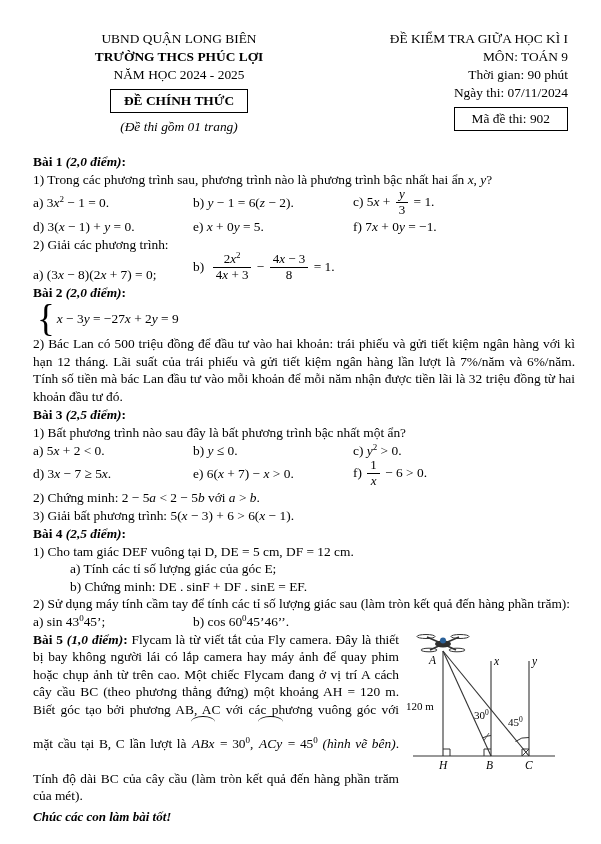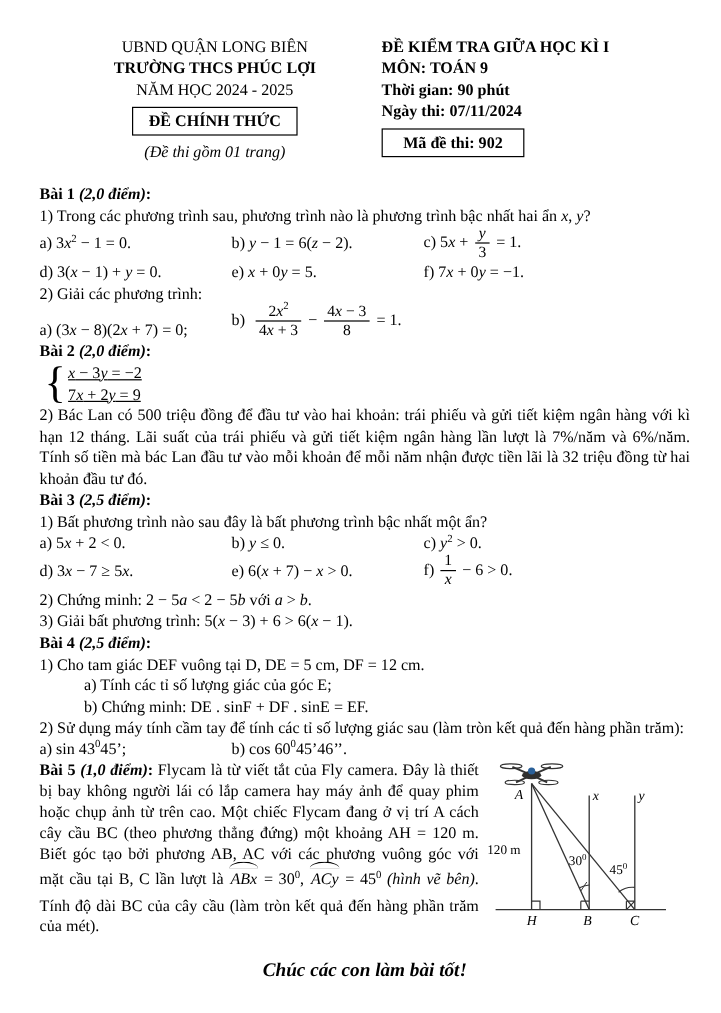--- a/index.html
+++ b/index.html
@@ -6,21 +6,21 @@
   html,body { background:#ffffff; }
   body {
     width:601px; height:844px; overflow:hidden;
     font-family:"Liberation Serif", serif;
     font-size:13.4px; line-height:1.31; color:#000;
   }
   .page { position:relative; width:601px; height:704px; padding:152px 26px 0 33px; }
 
   
   .h-left  { position:absolute; top:30px; left:33px;  width:292px; text-align:center; line-height:18px; }
-  .h-right { position:absolute; top:30px; left:318px; width:232px; text-align:left; line-height:18px; font-weight:bold; }
+  .h-right { position:absolute; top:30px; left:336px; width:232px; text-align:right; line-height:18px; font-weight:normal; }
   .h-left .school { font-weight:bold; }
   .box-official { display:inline-block; border:1.5px solid #000; padding:2px 13px; font-weight:bold; margin-top:5px; }
   .h-left .note { font-style:italic; margin-top:5px; }
   .box-code { display:inline-block; border:1.5px solid #000; padding:2px 17px; margin-top:5px; }
 
   
   main p, main .row3, main .row2 { margin:0; }
   .sec-h { margin-top:1px; }
   .sec-h i b, .sec-h b i { font-weight:bold; }
   .row3 { display:flex; align-items:center; margin-left:37px;font-family:Liberation Serif, serif; }
@@ -33,29 +33,29 @@
   sup { font-size:9px; line-height:0; vertical-align:super; }
 
   .frac { display:inline-flex; flex-direction:column; text-align:center;
           vertical-align:middle; margin:0 2px; line-height:1.12; font-size:13px; position:relative; top:-1px; }
   .frac .num { padding:0 3px; }
   .frac .den { border-top:1px solid #000; padding:0 3px; }
 
   .sysline { display:flex; align-items:center; }
   .system { display:inline-flex; align-items:center; margin-left:4px; }
   .system .brace { font-size:37px; line-height:0.9; font-weight:400; margin-right:2px; }
-  .system .eqs { display:flex; flex-direction:column; line-height:1.32;text-decoration:underline; }
-
-  .hat { position:relative; display:inline-block; padding:4px 1px; }
+  .system .eqs { display:flex; flex-direction:row; line-height:1.32; }
+
+  .hat { position:relative; display:inline-block; padding:17px 1px; }
   .hat::before { content:""; position:absolute; left:0; right:0; top:-2.5px; height:5px;
                  border-top:1.3px solid #000; border-radius:50% 50% 0 0 / 100% 100% 0 0; }
 
   
   .fig { float:right; width:170px; margin:0 0 0 6px; }
-  .footer { clear:both; text-align:center; font-weight:bold; font-style:italic; font-size:16px; margin-top:18px; }
+  .footer { clear:both; font-weight:bold; font-style:italic; font-size:13px; margin-top:3px; }
 
   svg text { font-family:"Liberation Serif", serif; }
   .fig-pt  { font-style:italic; font-size:11.5px; }
   .fig-num { font-size:11px; }
 </style>
 </head>
 <body>
 
 <div class="page">
 

